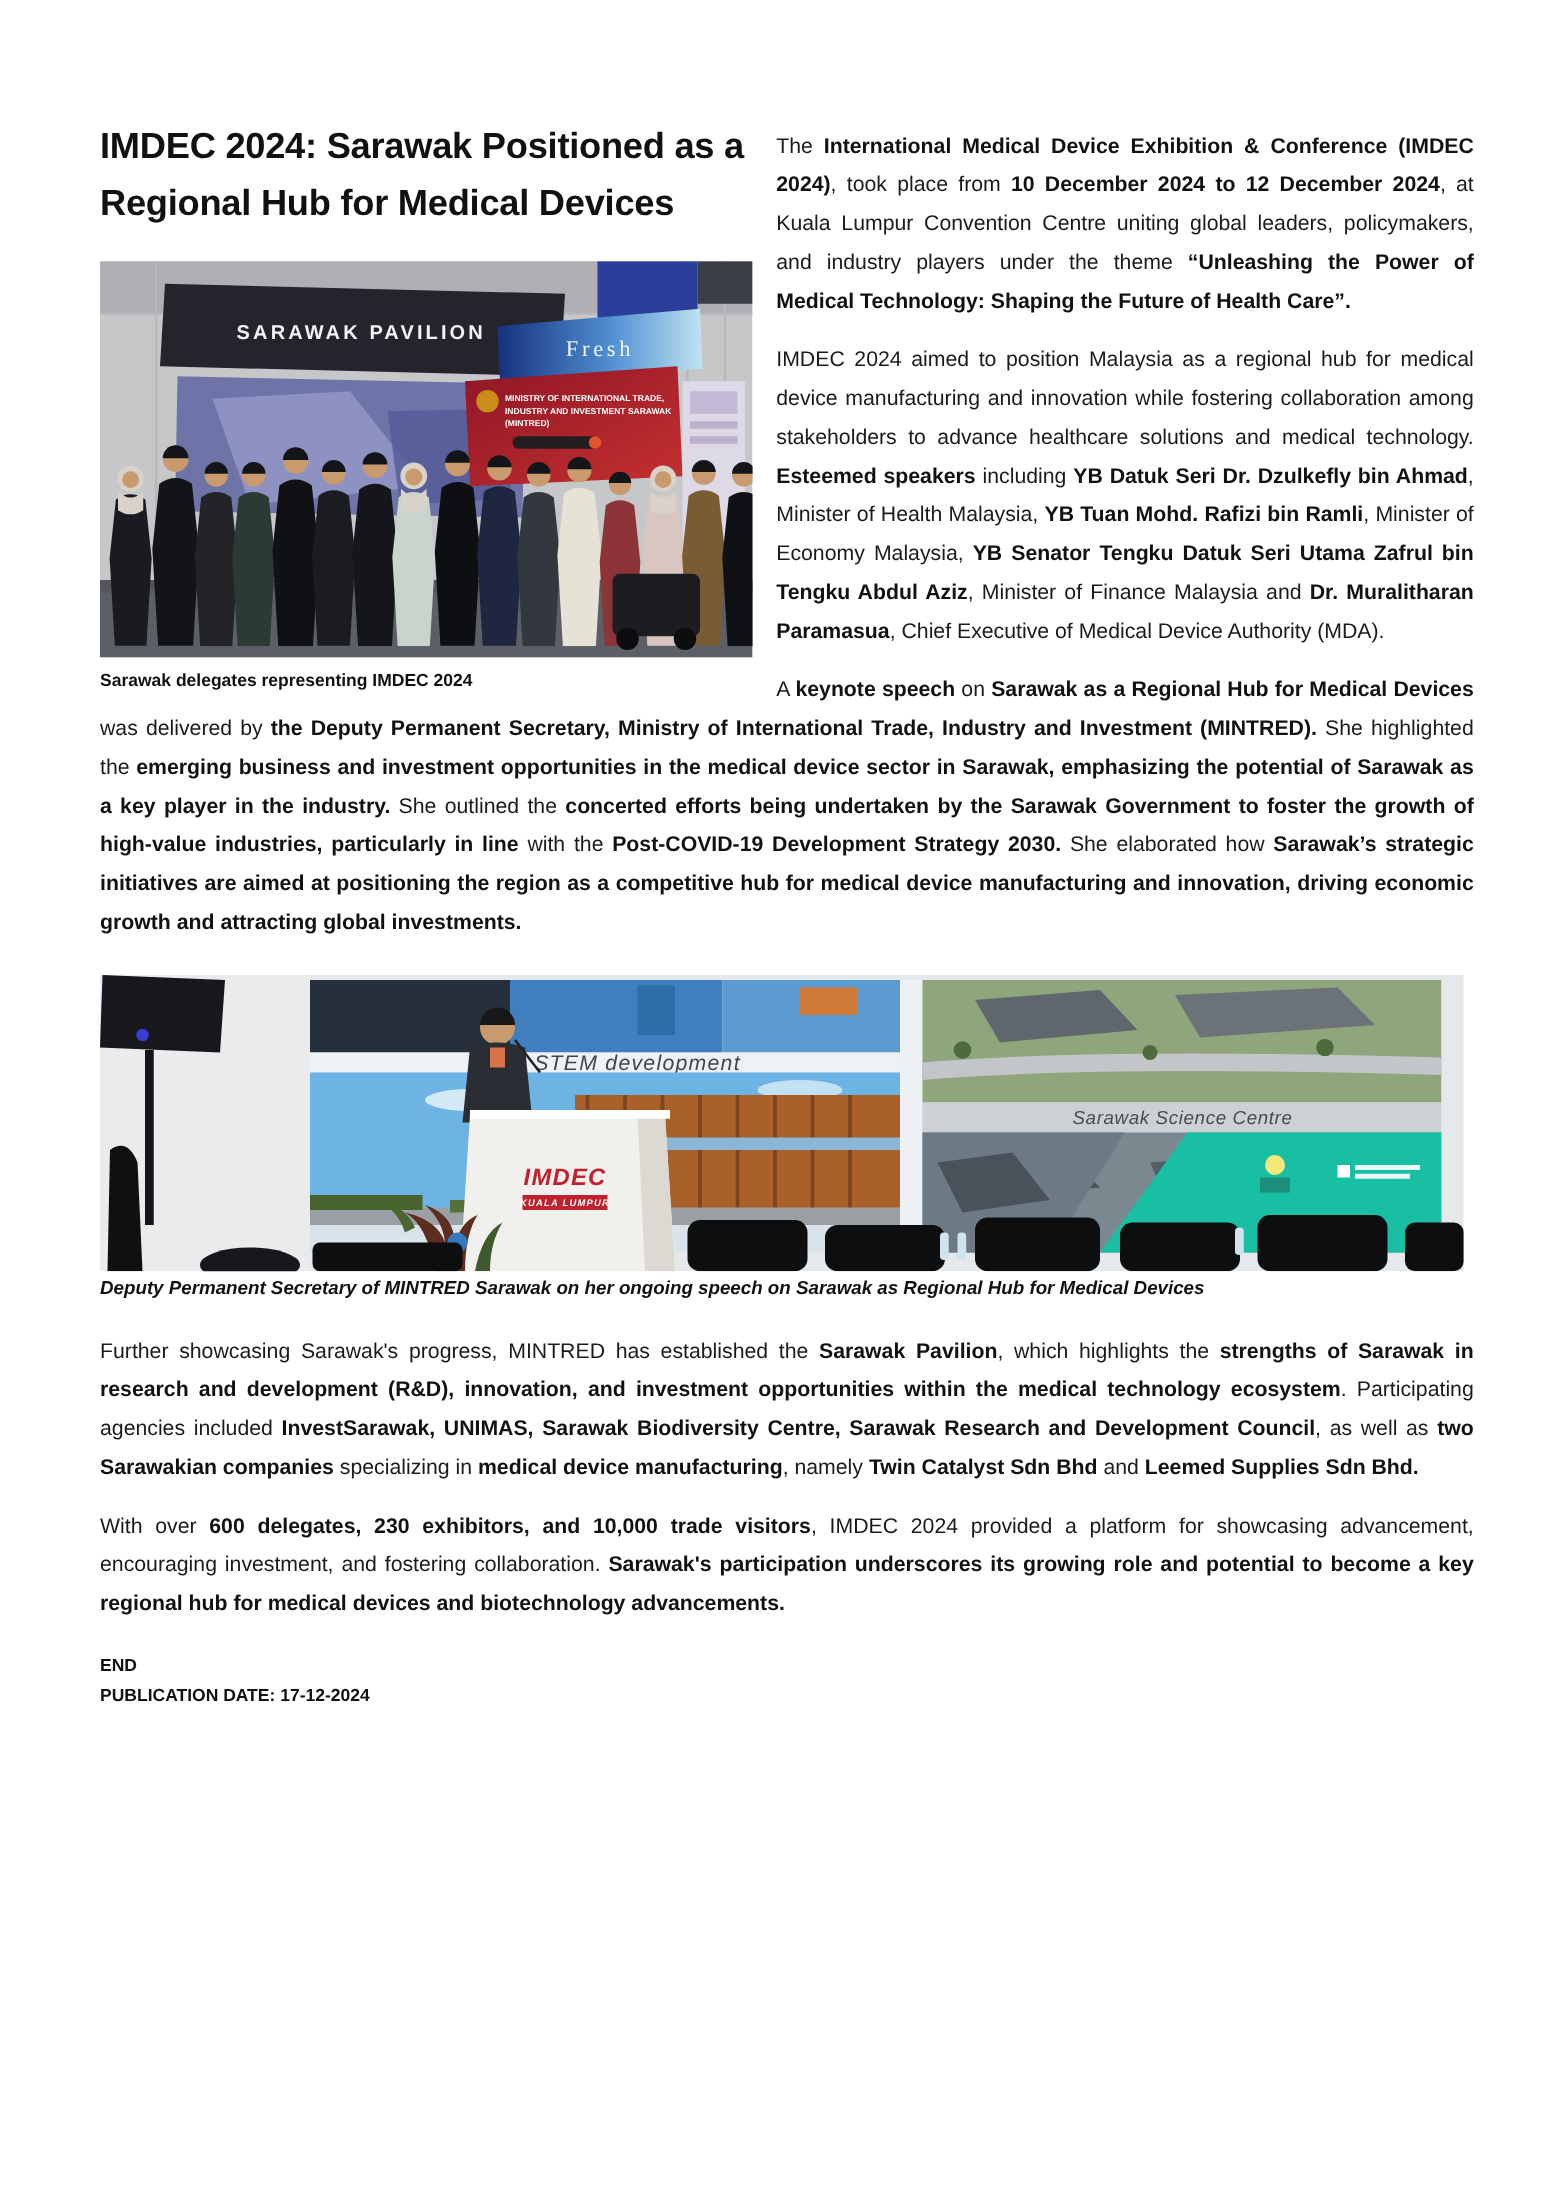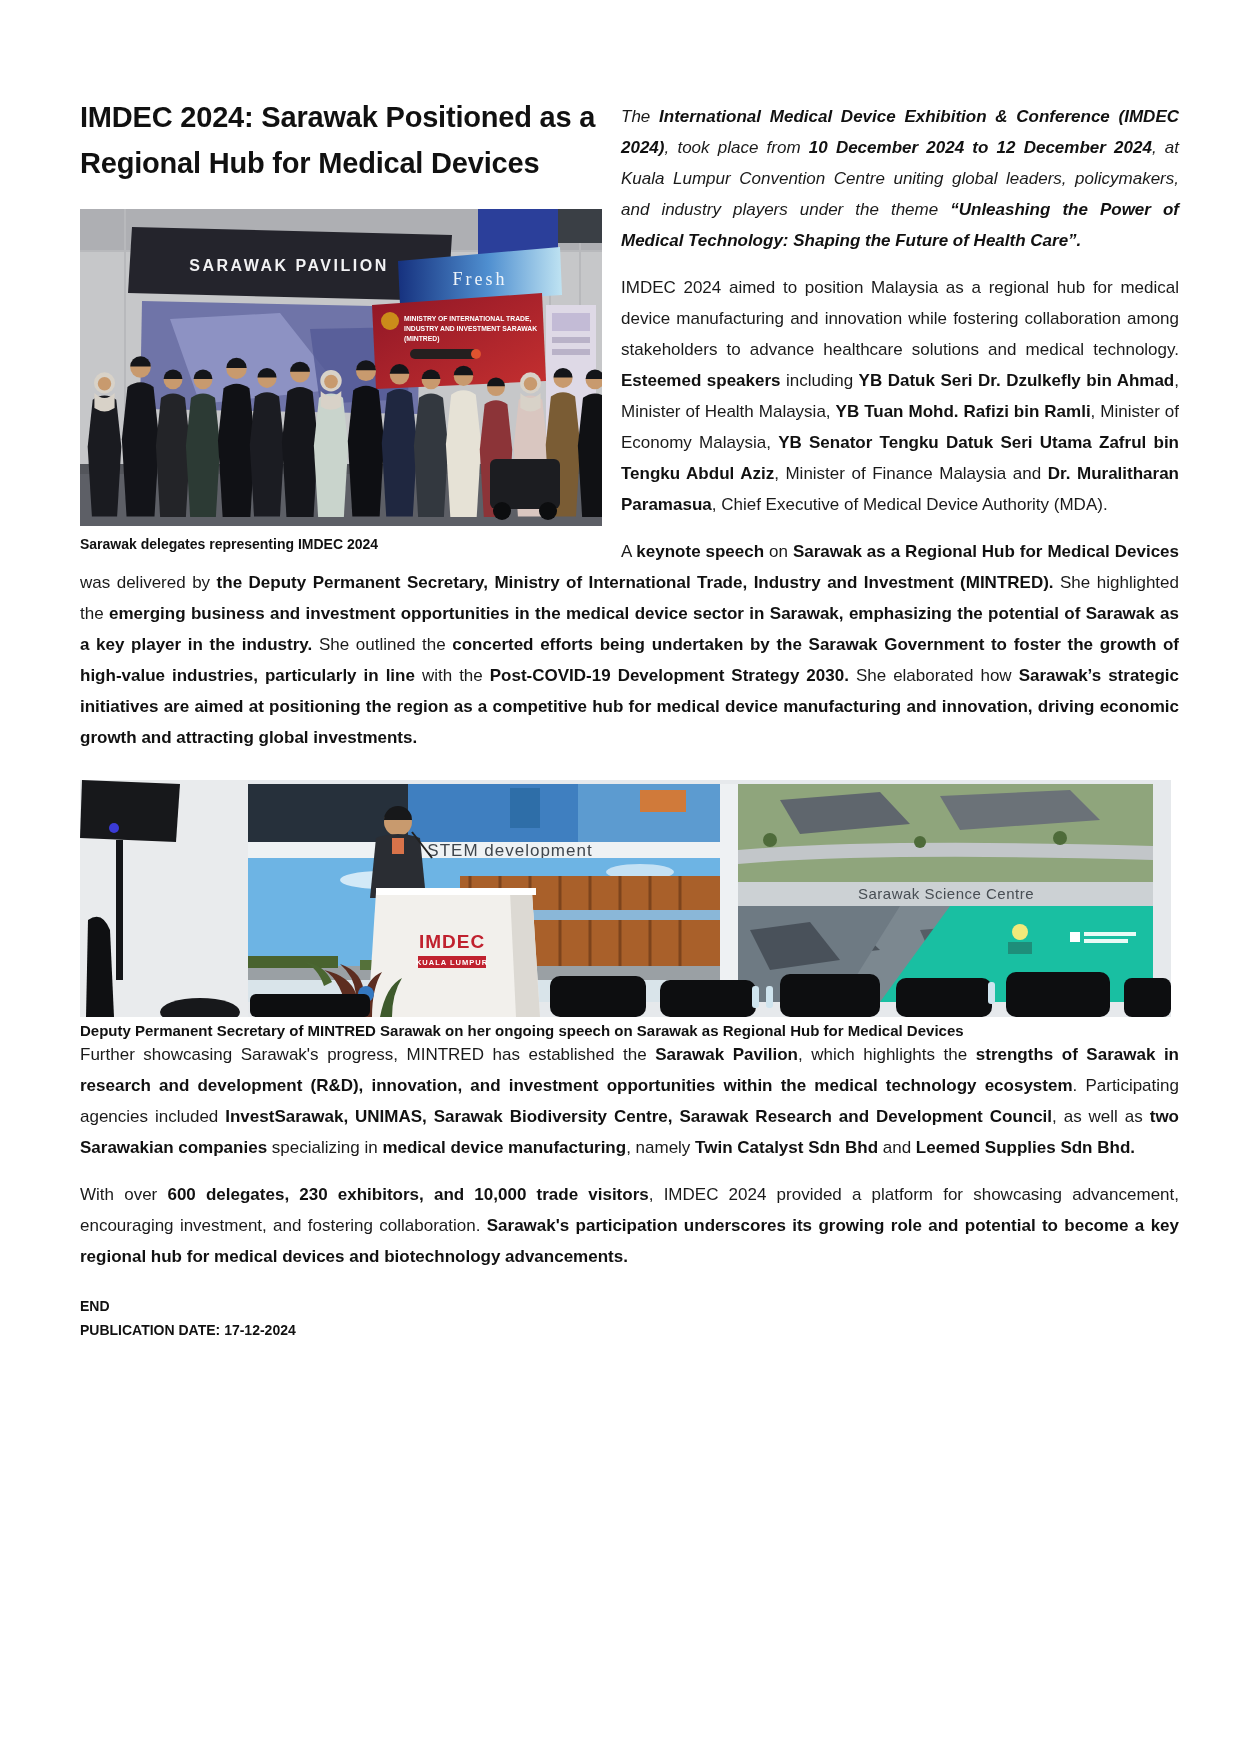--- a/index.html
+++ b/index.html
@@ -8,23 +8,23 @@
   .page{padding:95px 62px 0 80px;}
   .leftcol{float:left;width:541px;}
   .doc-title{font-size:29px;font-weight:700;line-height:1.58;color:#111;
              width:522px;letter-spacing:-0.2px;margin:0 0 22px 0;}
   .photo-fig{margin:0;}
   .photo-frame{display:block;}
   .caption{font-weight:700;font-size:14px;color:#111;text-align:left;margin-top:10px;}
   .caption.wide{font-size:15px;margin-top:5px;}
   .para{font-size:17px;line-height:31px;text-align:justify;margin:0 0 16px 0;}
   .para b{font-weight:700;color:#111;}
-  .p1{padding-top:6px;font-style:italic;}
-  .photo2-wrap{clear:both;margin-top:27px;}
-  .p4{}
+  .p1{padding-top:6px;}
+  .photo2-wrap{clear:both;margin-top:27px;font-style:italic;}
+  .p4{margin-top:26px;}
   .p5{}
   .footer-line{font-size:14px;font-weight:700;color:#111;}
   .footer-end{margin-top:26px;}
   .footer-pub{margin-top:8px;}
   svg text{font-family:"Liberation Sans","DejaVu Sans",sans-serif;}
   svg .serif{font-family:"Liberation Serif","DejaVu Serif",serif;}
 </style>
 </head>
 <body>
 

